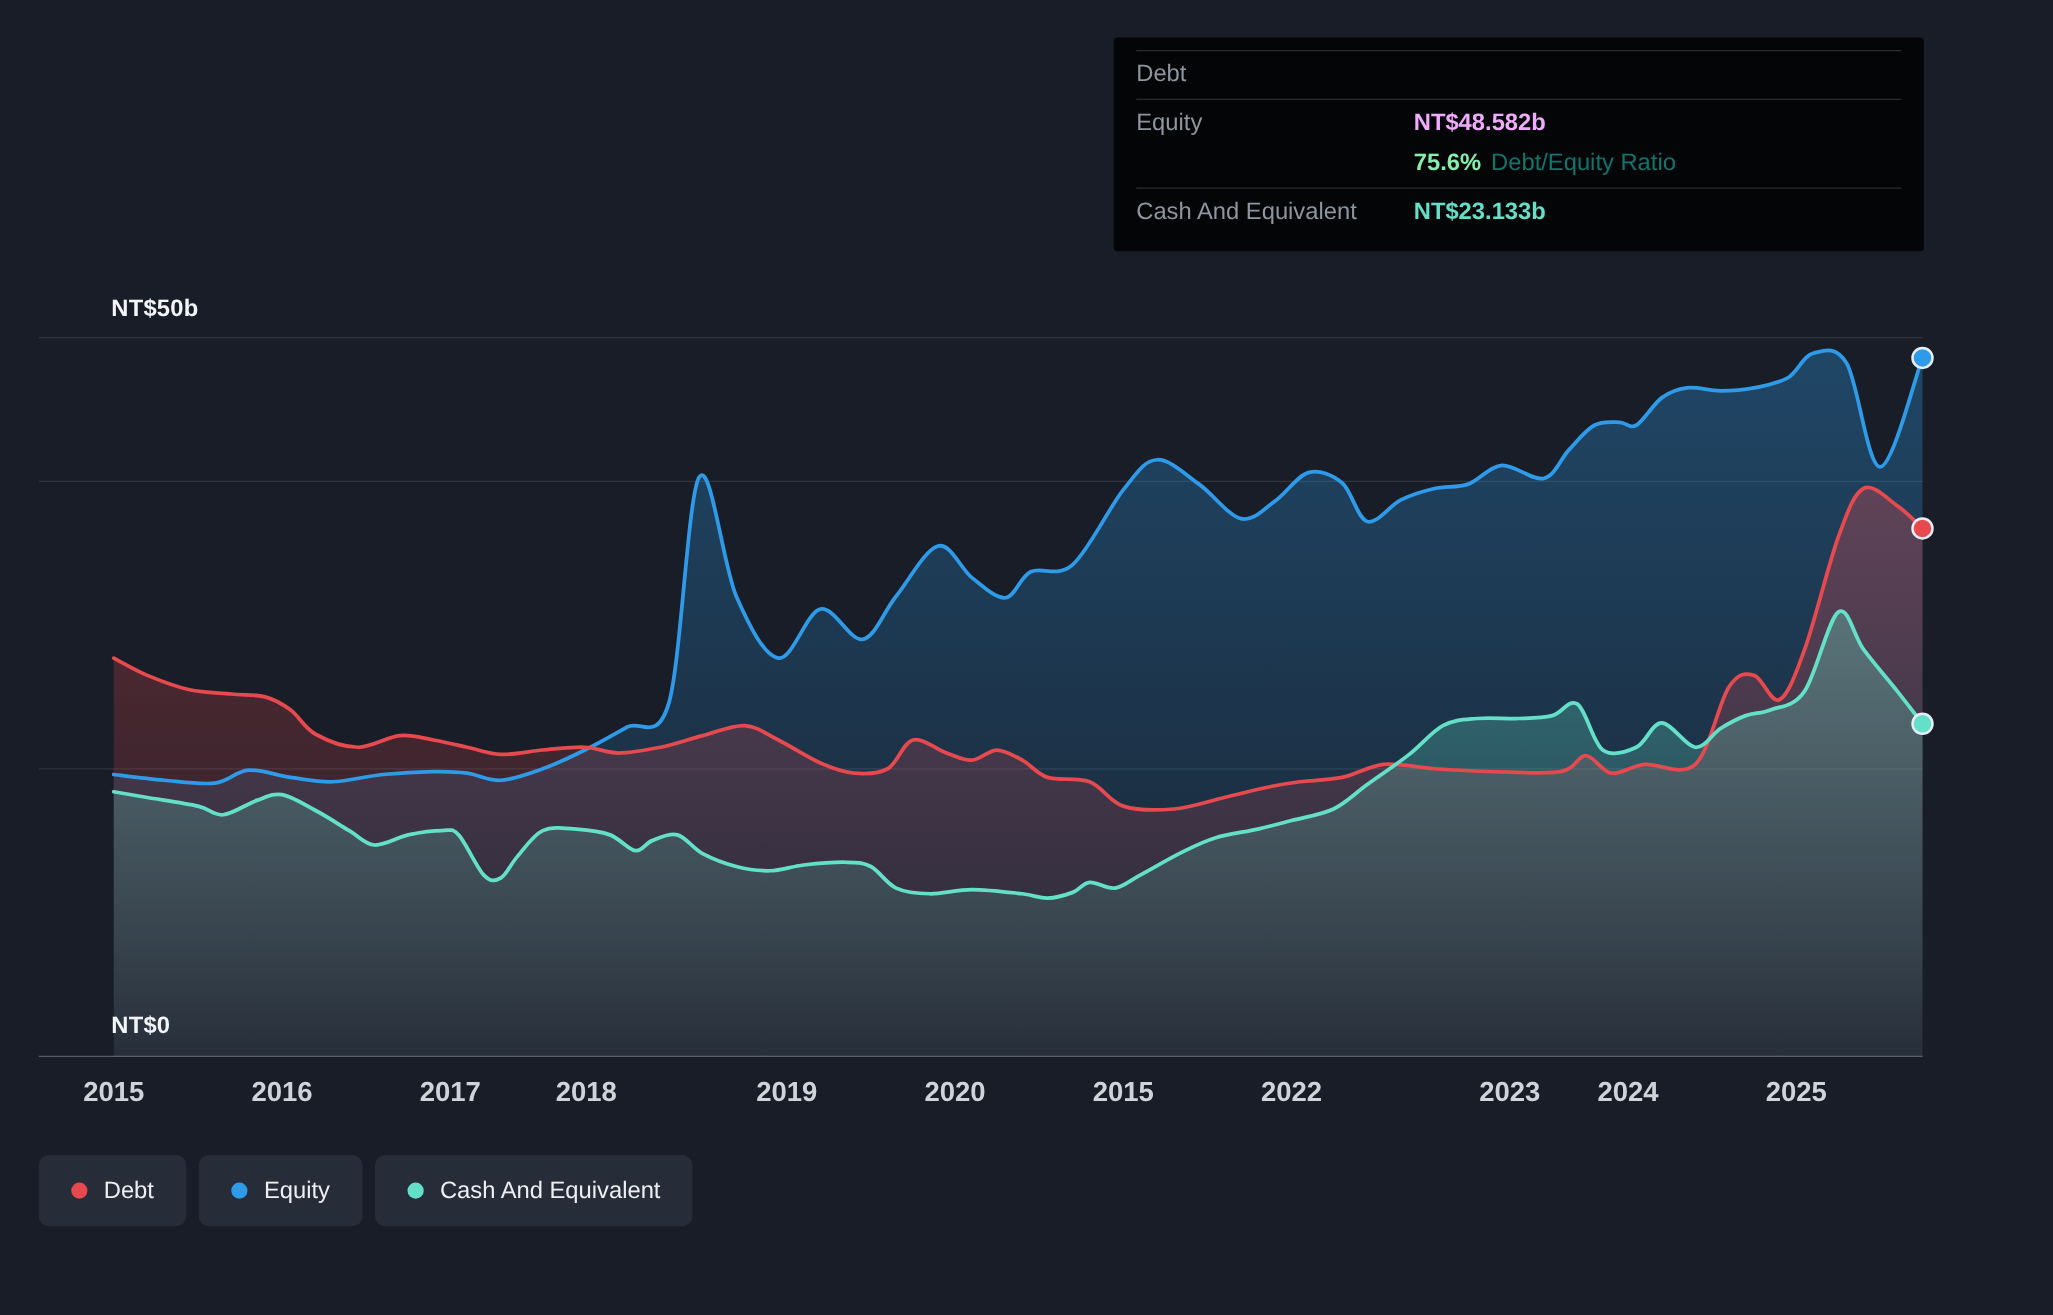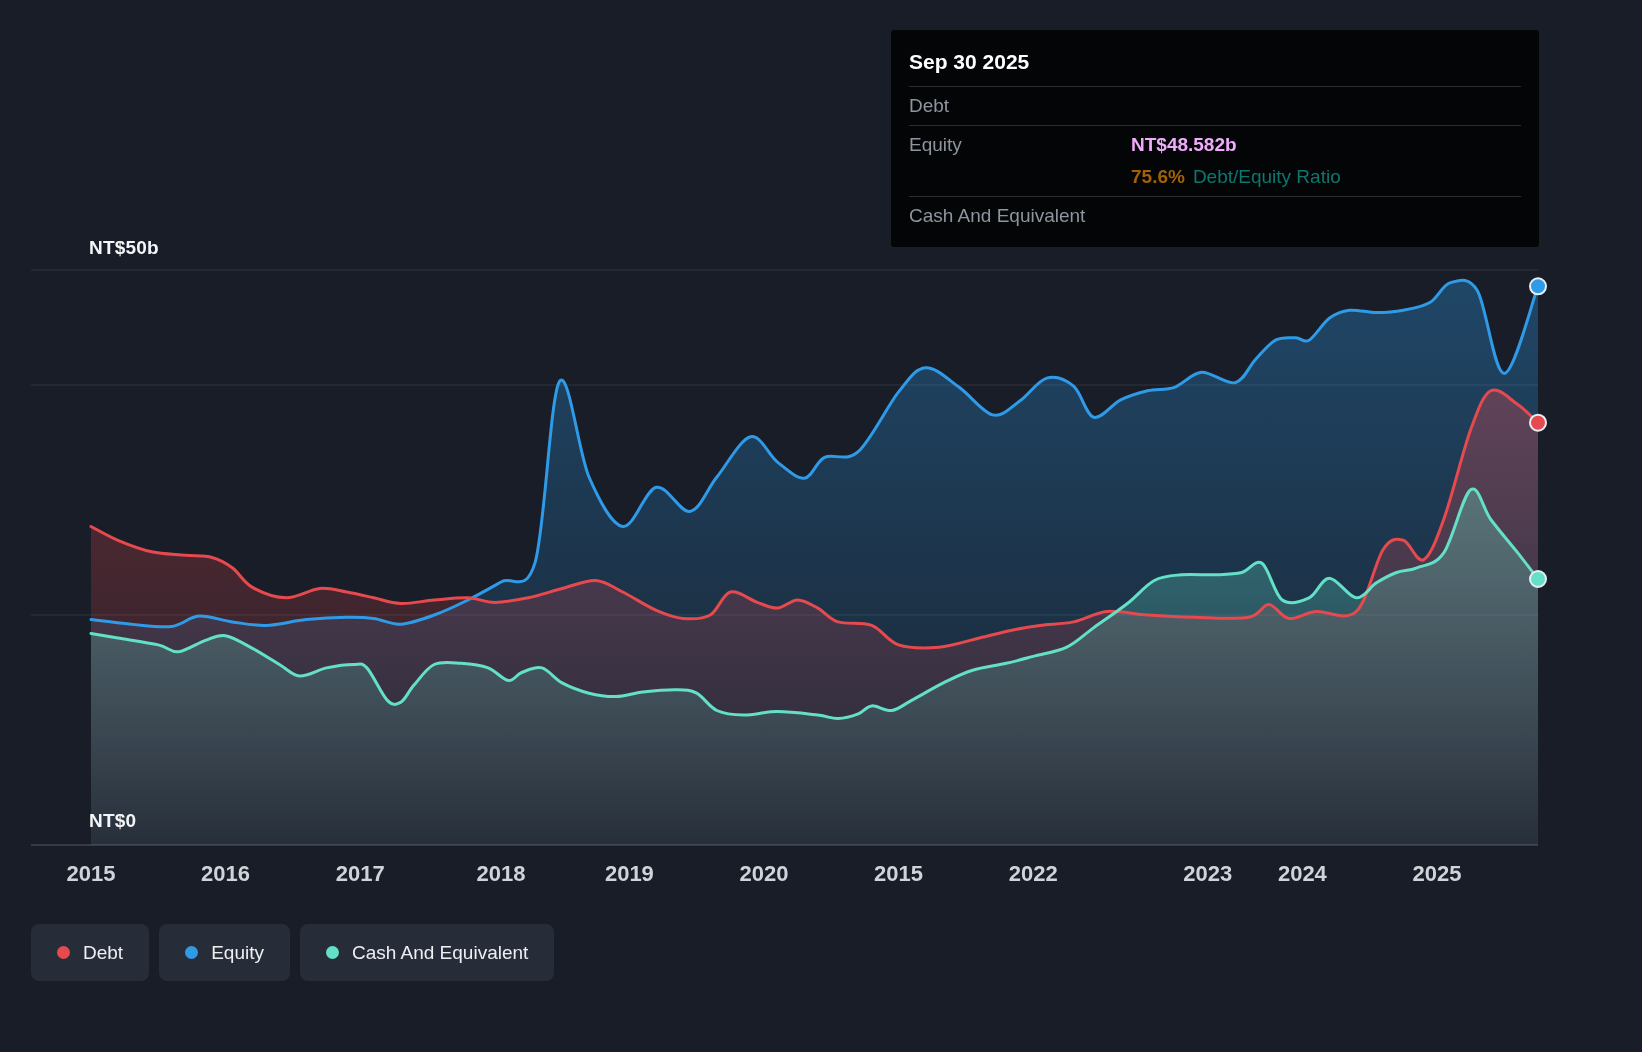--- a/index.html
+++ b/index.html
@@ -22,21 +22,21 @@
 
   
   .tooltip{position:absolute;left:891px;top:30px;width:648px;box-sizing:border-box;
     background:#040507;border-radius:3px;padding:10px 18px 12px;}
   .tt-title{font-size:21px;font-weight:700;color:#ffffff;padding:10px 0 12px;}
   .tt-row{display:grid;grid-template-columns:222px 1fr;align-items:center;
     padding:8px 0;border-top:1px solid rgba(255,255,255,0.16);font-size:19px;}
   .tt-row.no-border{border-top:none;padding-top:2px;}
   .tt-label{color:#8e959f;}
   .tt-value{font-weight:700;}
-  .tt-ratio-pct{font-weight:700;color:#a16207;}
+  .tt-ratio-pct{font-weight:700;color:#86efac;}
   .tt-ratio-label{color:#0f766e;font-weight:400;margin-left:8px;}
 
   
   .legend{position:absolute;left:31px;top:924px;display:flex;gap:10px;}
   .legend-chip{display:flex;align-items:center;gap:13px;background:#272d38;
     border-radius:8px;padding:0 26px;height:57px;font-size:19px;color:#edeff2;cursor:pointer;}
   .legend-dot{width:13px;height:13px;border-radius:50%;flex:0 0 auto;}
 </style>
 </head>
 <body>
@@ -73,51 +73,51 @@
       <circle cx="1538.0" cy="579.0" r="8" fill="#64e0c8" stroke="#e7edf4" stroke-width="2"></circle>
     </svg>
 
   <div class="y-label top">NT$50b</div>
   <div class="y-label bottom">NT$0</div>
 
   <div id="x-ticks">
       <div class="x-tick" style="left: 91px;">2015</div>
       <div class="x-tick" style="left: 225.6px;">2016</div>
       <div class="x-tick" style="left: 360.2px;">2017</div>
-      <div class="x-tick" style="left: 501px;">2018</div>
+      <div class="x-tick" style="left: 469px;">2018</div>
       <div class="x-tick" style="left: 629.4px;">2019</div>
       <div class="x-tick" style="left: 764px;">2020</div>
       <div class="x-tick" style="left: 898.6px;">2015</div>
       <div class="x-tick" style="left: 1033.2px;">2022</div>
       <div class="x-tick" style="left: 1167.8px; margin-left: 40px;">2023</div>
       <div class="x-tick" style="left: 1302.4px;">2024</div>
       <div class="x-tick" style="left: 1437px;">2025</div>
     </div>
 
   <div class="tooltip">
-    <div class="tt-title">Sep 30 2025</div>
 
     <div class="tt-row">
       <span class="tt-label">Debt</span>
     </div>
 
     <div class="tt-row">
       <span class="tt-label">Equity</span>
       <span class="tt-value" style="color: #f0abfc;">NT$48.582b</span>
     </div>
 
     <div class="tt-row no-border">
       <span></span>
       <span>
         <span class="tt-ratio-pct">75.6%</span><span class="tt-ratio-label">Debt/Equity Ratio</span>
       </span>
     </div>
 
     <div class="tt-row">
       <span class="tt-label">Cash And Equivalent</span>
+      <span class="tt-value" style="color: rgb(100, 224, 200);">NT$23.133b</span>
     </div>
   </div>
 
   <div class="legend">
     <div class="legend-chip">
       <span class="legend-dot" style="background-color: rgb(230, 73, 78);"></span>
       <span>Debt</span>
     </div>
     <div class="legend-chip">
       <span class="legend-dot" style="background-color: rgb(47, 155, 232);"></span>

